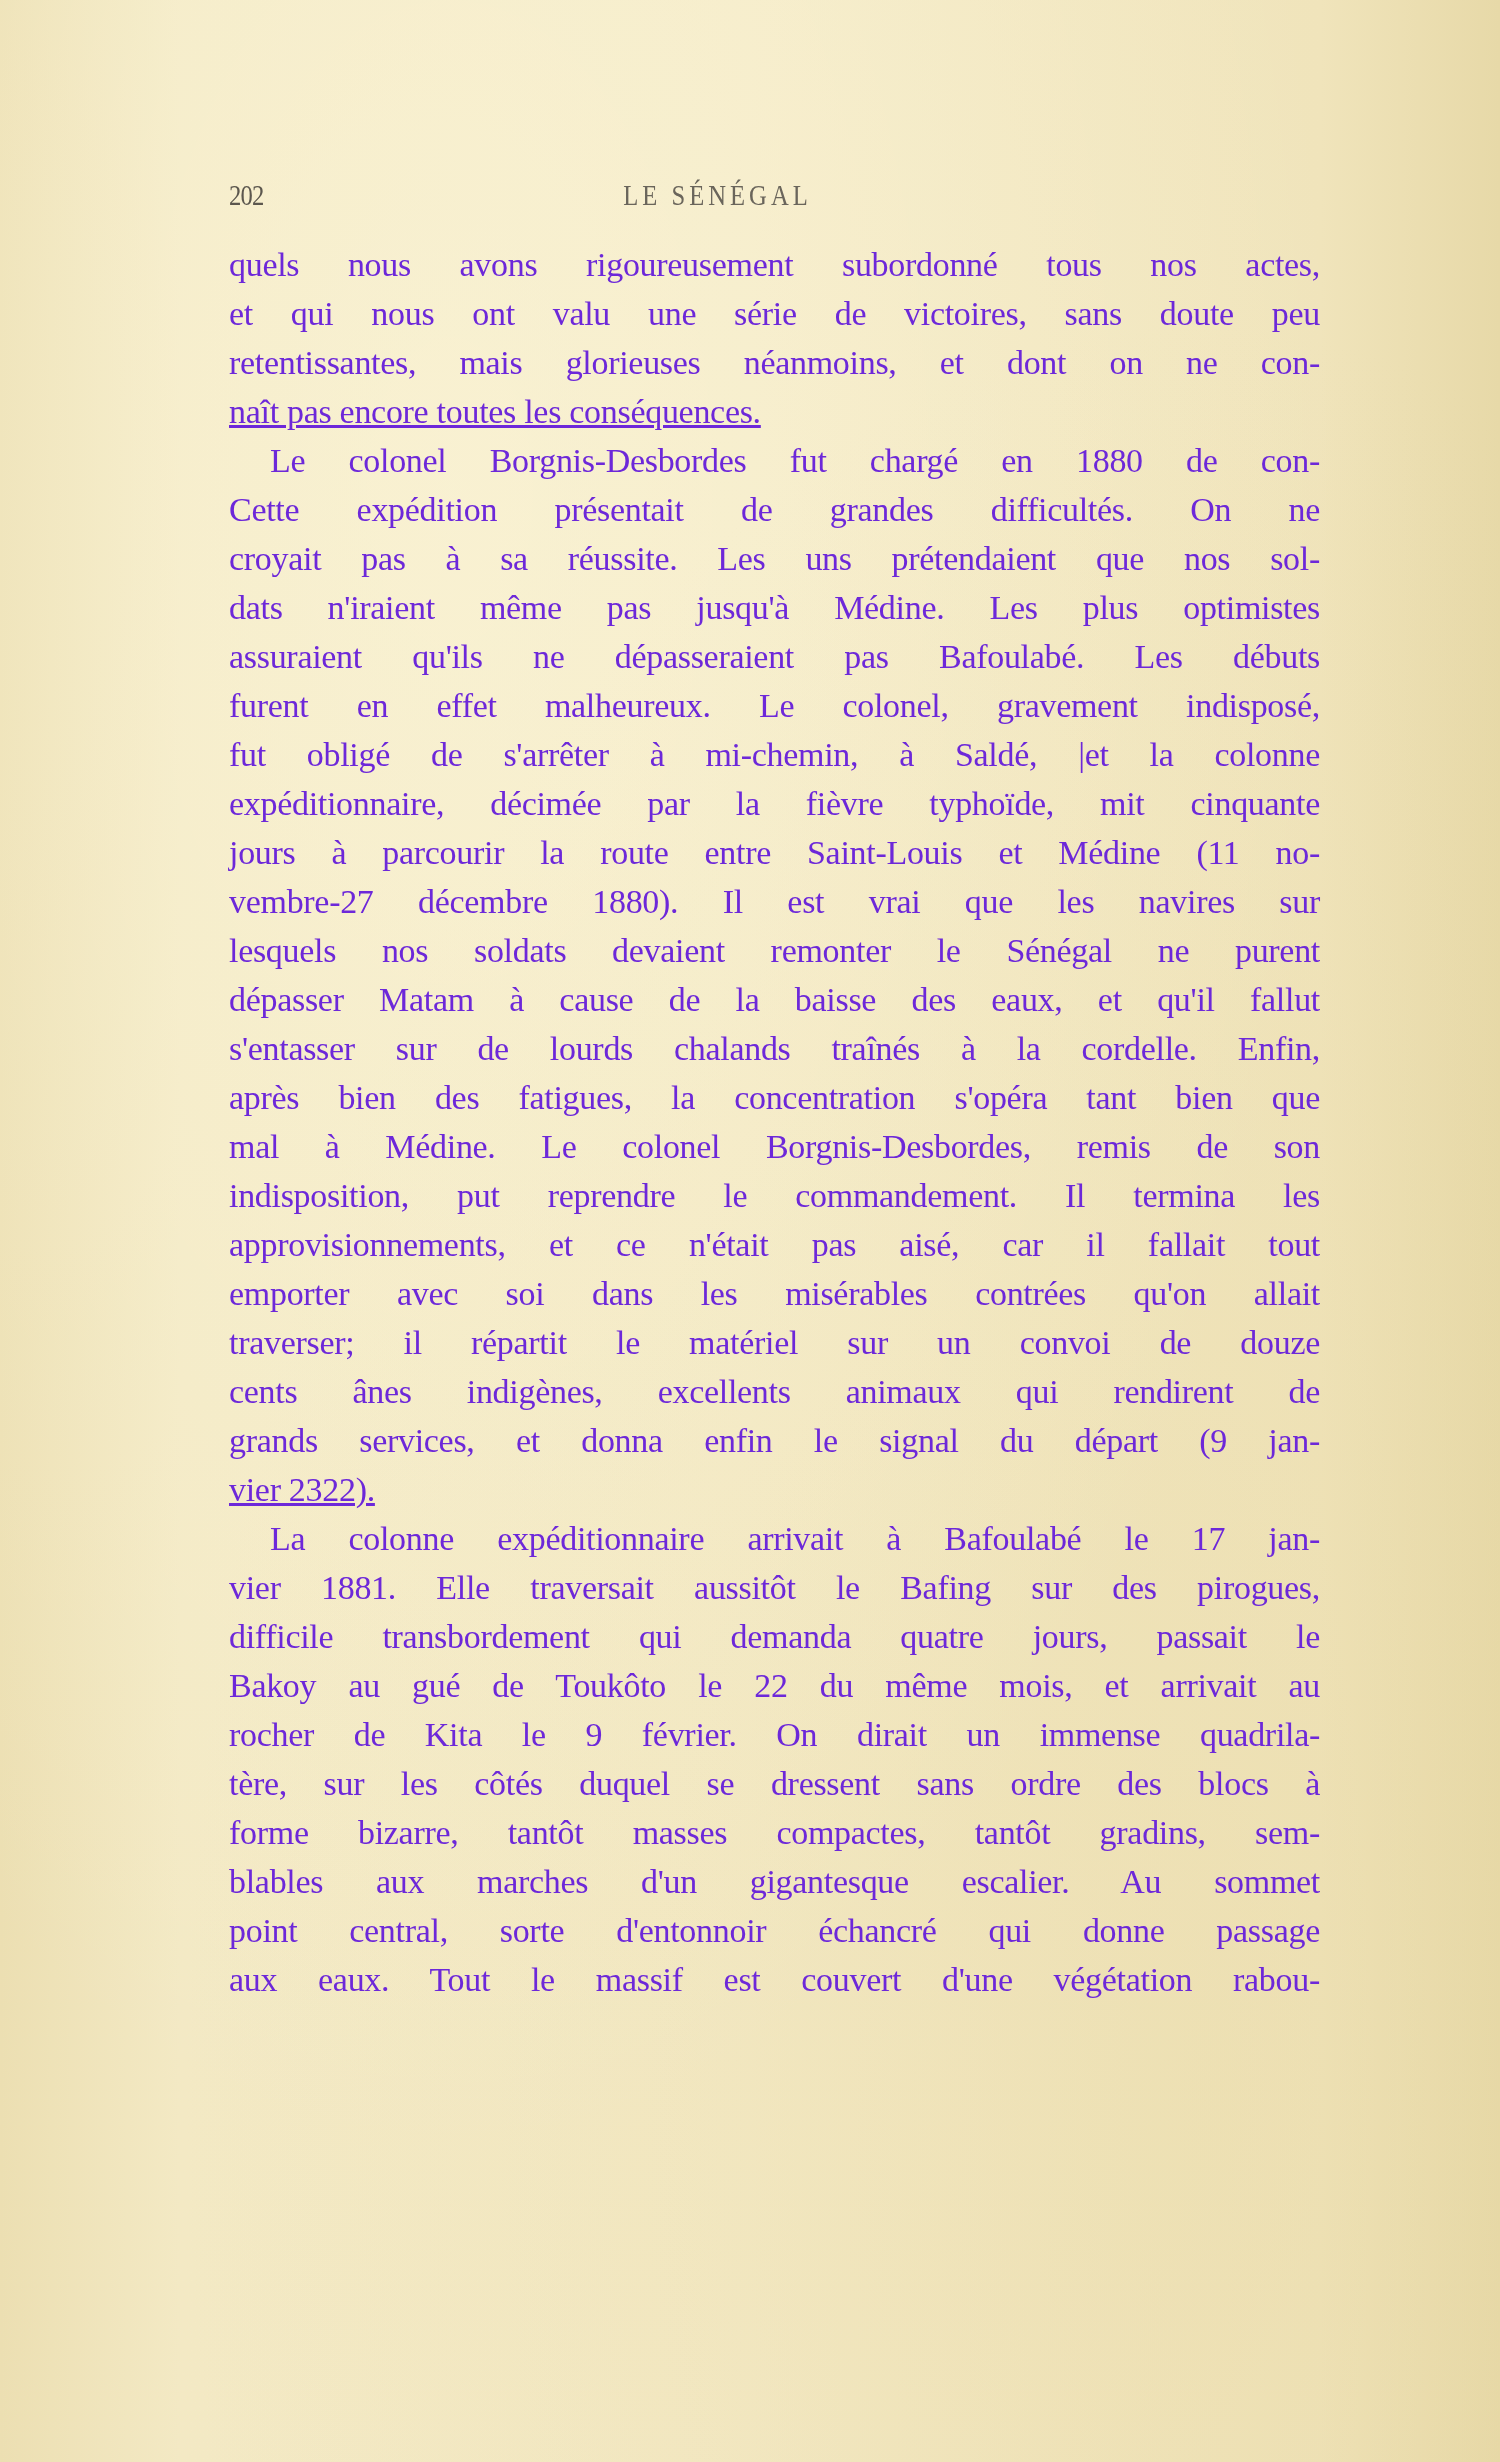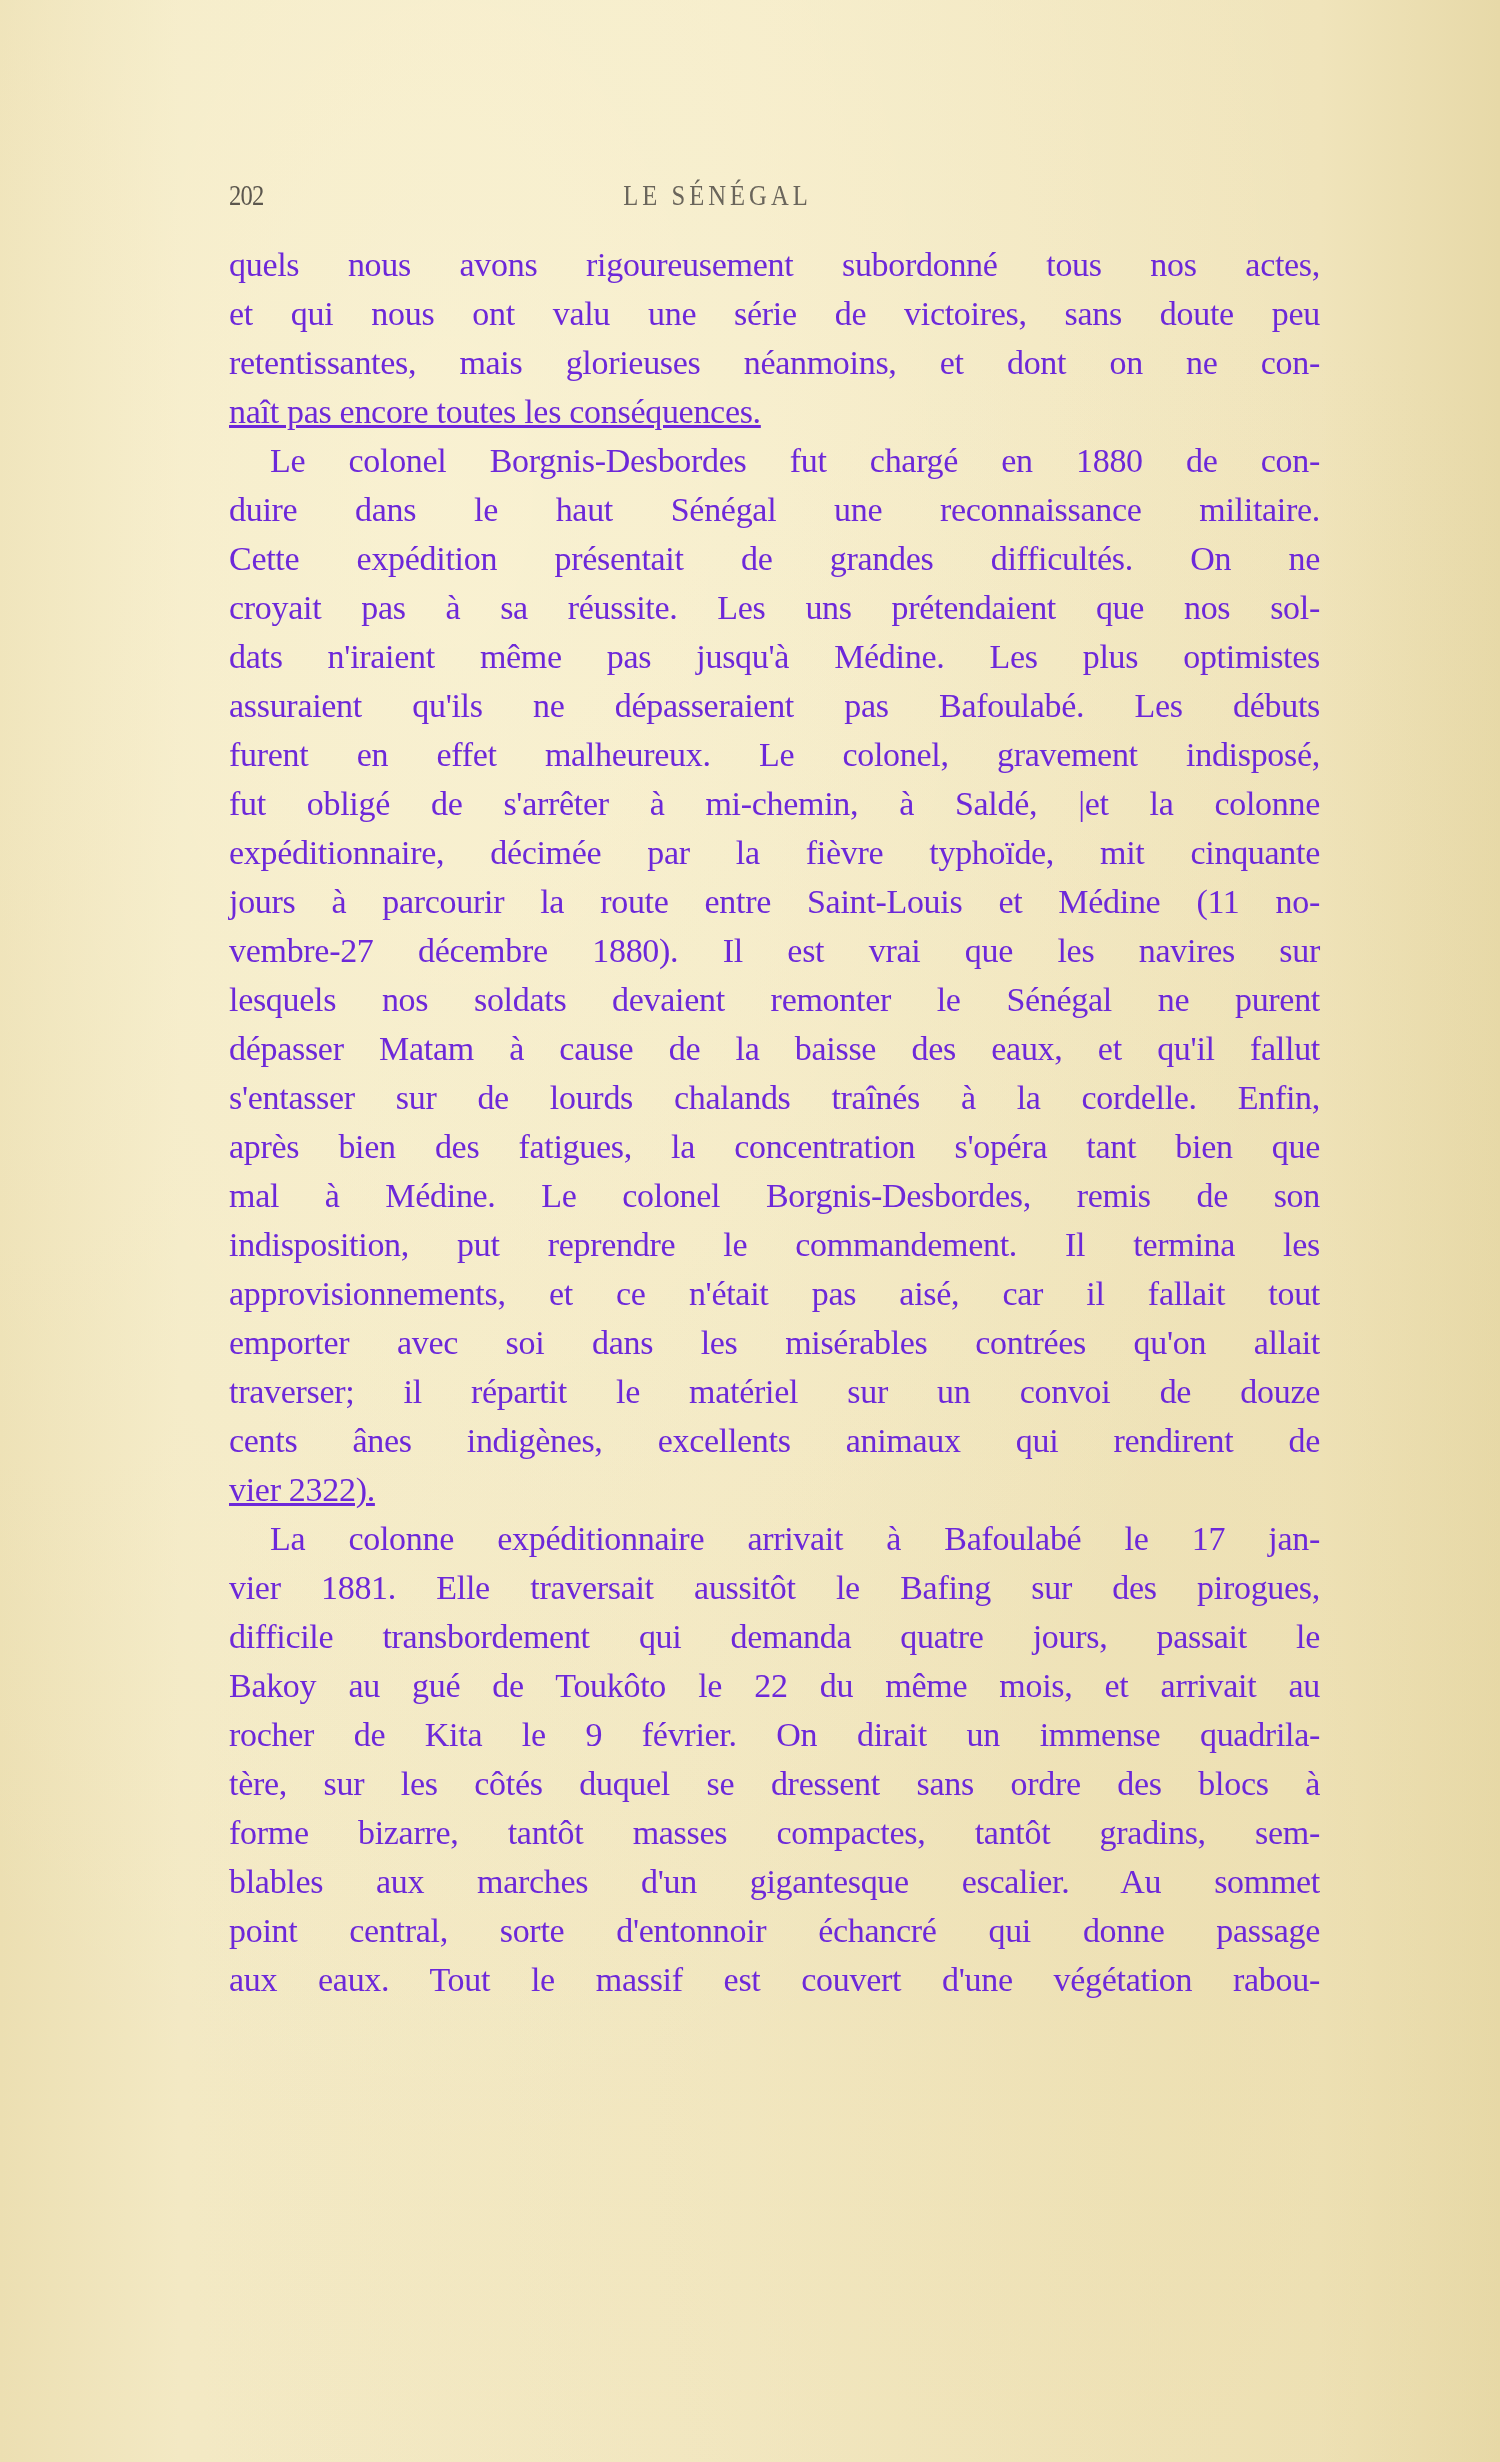--- a/index.html
+++ b/index.html
@@ -48,40 +48,40 @@
   <div class="running-head">
     <span class="page-number">202</span>
     <span class="running-title">LE SÉNÉGAL</span>
   </div>
   <div class="body-text" id="body-text">
       <div class="line">quels nous avons rigoureusement subordonné tous nos actes,</div>
       <div class="line">et qui nous ont valu une série de victoires, sans doute peu</div>
       <div class="line">retentissantes, mais glorieuses néanmoins, et dont on ne con-</div>
       <div class="line last">naît pas encore toutes les conséquences.</div>
       <div class="line indent">Le colonel Borgnis-Desbordes fut chargé en 1880 de con-</div>
-      <div class="line">duire dans le haut Sénégal une reconnaissance militaire.</div>
       <div class="line">Cette expédition présentait de grandes difficultés. On ne</div>
       <div class="line">croyait pas à sa réussite. Les uns prétendaient que nos sol-</div>
       <div class="line">dats n'iraient même pas jusqu'à Médine. Les plus optimistes</div>
       <div class="line">assuraient qu'ils ne dépasseraient pas Bafoulabé. Les débuts</div>
       <div class="line">furent en effet malheureux. Le colonel, gravement indisposé,</div>
       <div class="line">fut obligé de s'arrêter à mi-chemin, à Saldé, |et la colonne</div>
       <div class="line">expéditionnaire, décimée par la fièvre typhoïde, mit cinquante</div>
       <div class="line">jours à parcourir la route entre Saint-Louis et Médine (11 no-</div>
       <div class="line">vembre-27 décembre 1880). Il est vrai que les navires sur</div>
       <div class="line">lesquels nos soldats devaient remonter le Sénégal ne purent</div>
       <div class="line">dépasser Matam à cause de la baisse des eaux, et qu'il fallut</div>
       <div class="line">s'entasser sur de lourds chalands traînés à la cordelle. Enfin,</div>
       <div class="line">après bien des fatigues, la concentration s'opéra tant bien que</div>
       <div class="line">mal à Médine. Le colonel Borgnis-Desbordes, remis de son</div>
       <div class="line">indisposition, put reprendre le commandement. Il termina les</div>
       <div class="line">approvisionnements, et ce n'était pas aisé, car il fallait tout</div>
       <div class="line">emporter avec soi dans les misérables contrées qu'on allait</div>
       <div class="line">traverser; il répartit le matériel sur un convoi de douze</div>
       <div class="line">cents ânes indigènes, excellents animaux qui rendirent de</div>
+      <div class="line">grands services, et donna enfin le signal du départ (9 jan-</div>
       <div class="line last">vier 2322).</div>
       <div class="line indent">La colonne expéditionnaire arrivait à Bafoulabé le 17 jan-</div>
       <div class="line">vier 1881. Elle traversait aussitôt le Bafing sur des pirogues,</div>
       <div class="line">difficile transbordement qui demanda quatre jours, passait le</div>
       <div class="line">Bakoy au gué de Toukôto le 22 du même mois, et arrivait au</div>
       <div class="line">rocher de Kita le 9 février. On dirait un immense quadrila-</div>
       <div class="line">tère, sur les côtés duquel se dressent sans ordre des blocs à</div>
       <div class="line">forme bizarre, tantôt masses compactes, tantôt gradins, sem-</div>
       <div class="line">blables aux marches d'un gigantesque escalier. Au sommet</div>
       <div class="line">point central, sorte d'entonnoir échancré qui donne passage</div>

